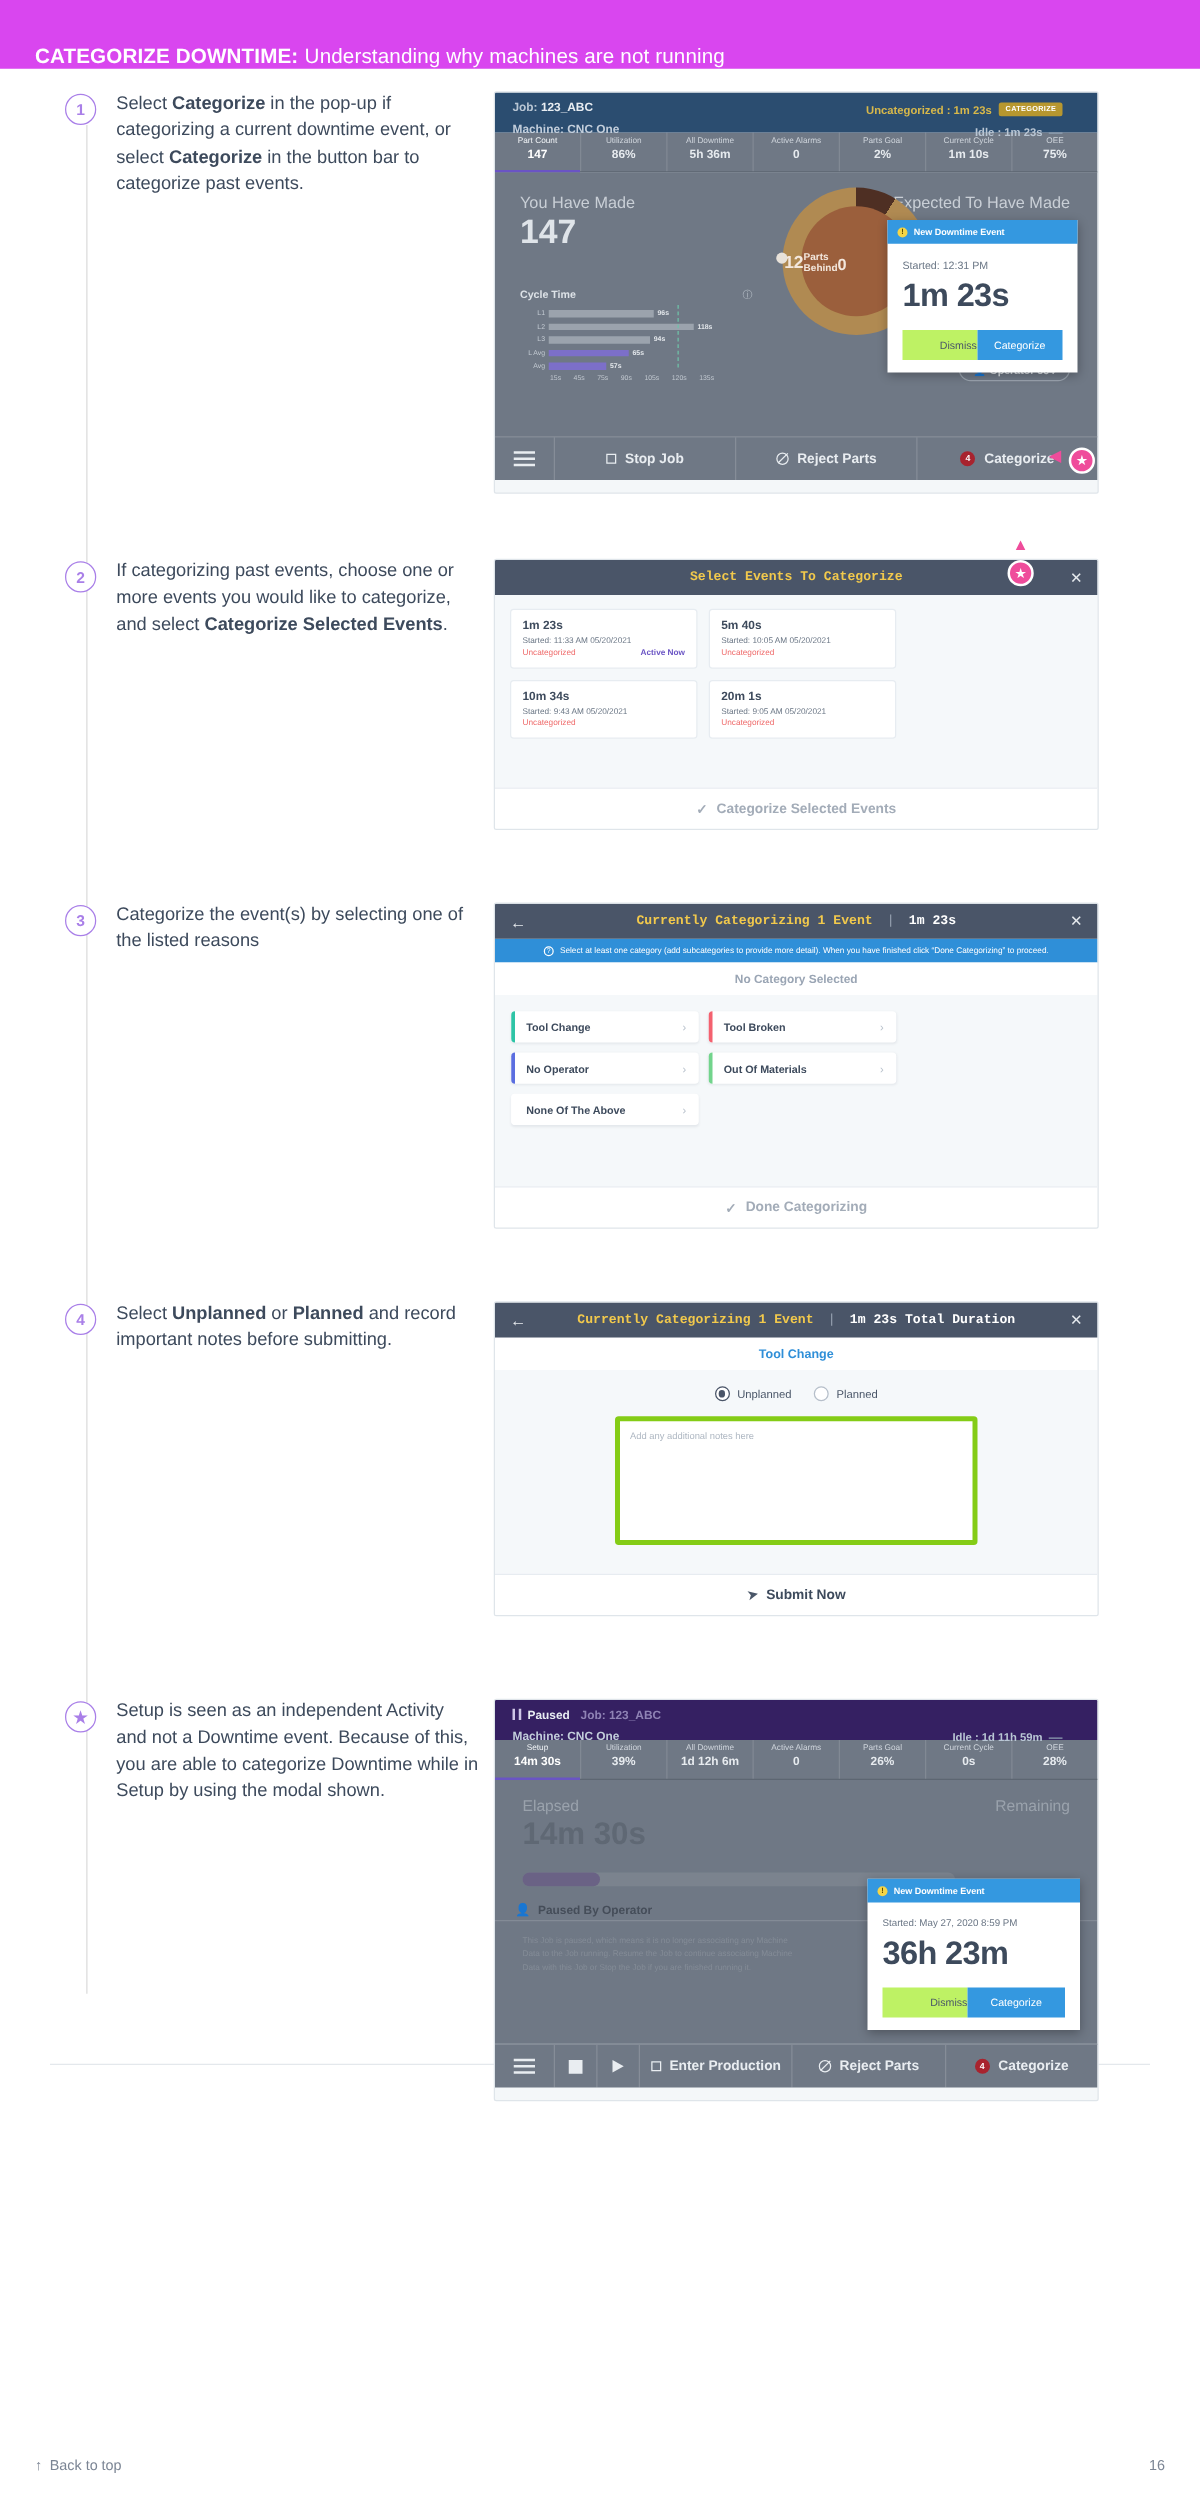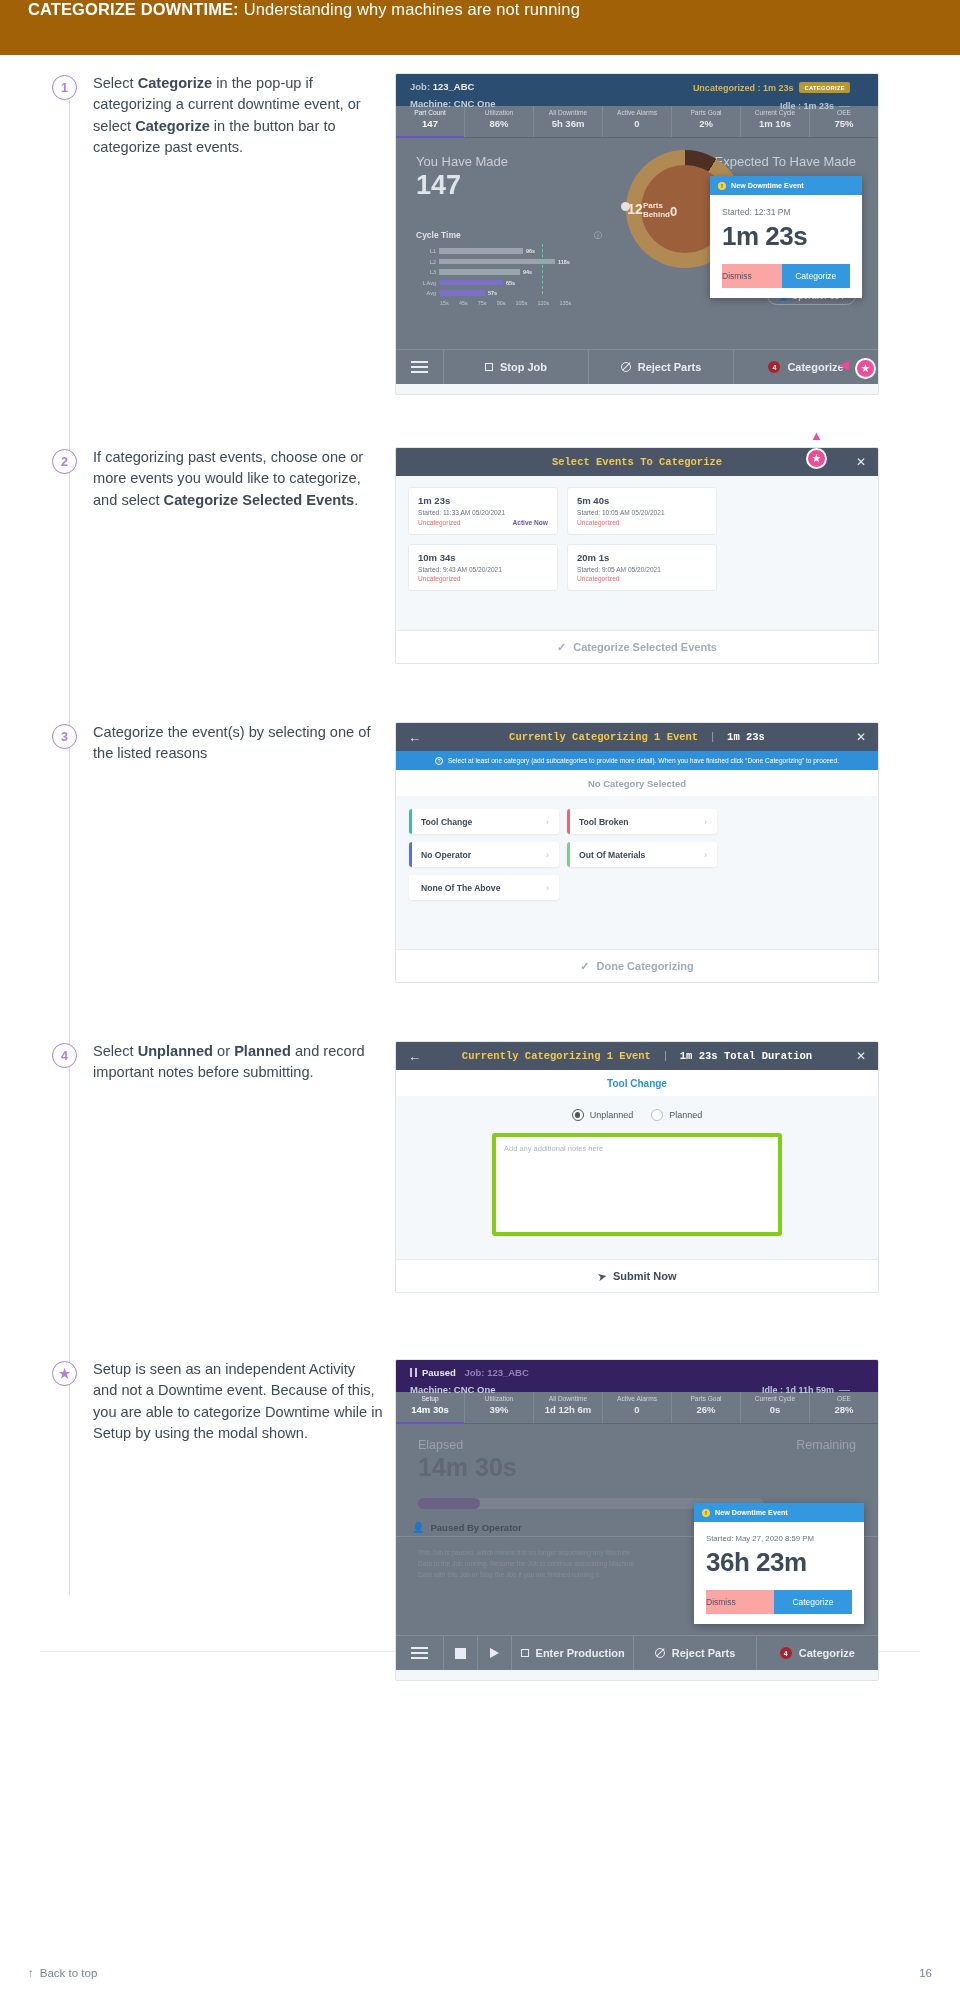--- a/index.html
+++ b/index.html
@@ -9,25 +9,25 @@
     background: #ffffff;
     color: #3d4a5c;
     width: 960px;
     height: 2000px;
     position: relative;
     overflow: hidden;
   }
 
   
   .page-banner {
-    background: #a16207;
+    background: #d946ef;
     color: #ffffff;
     height: 55px;
     display: flex;
-    align-items: flex-start;
+    align-items: flex-end;
     padding-left: 28px;
     font-size: 16.5px;
     letter-spacing: .1px;
   }
   .page-banner .strong { font-weight: bold; margin-right: 5px; }
 
   
   .rail {
     position: absolute;
     left: 69px;
@@ -192,21 +192,21 @@
     background:#ffffff; box-shadow: 0 2px 8px rgba(0,0,0,.3); z-index: 6;
   }
   .dt-modal .hd { background:#3498e0; color:#fff; font-size:7.2px; font-weight:bold;
     padding:5px 8px; display:flex; align-items:center; gap:5px;}
   .dt-modal .hd .warn { width:8px;height:8px;border-radius:50%;background:#f5d547;color:#5b4a00;
     font-size:6px;font-weight:bold;display:flex;align-items:center;justify-content:center;}
   .dt-modal .bd { padding: 12px 12px 10px 12px; }
   .dt-modal .started { font-size:8.5px; color:#6a7685; }
   .dt-modal .dur { font-size:26px; font-weight:bold; color:#3d4a5c; margin-top:4px; letter-spacing:-.5px;}
   .dt-modal .acts { display:flex; gap:0; margin-top:12px; }
-  .dt-modal .acts .dismiss { flex:1; text-align:left; font-size:8.5px; color:#4a5668; padding:7px 0; background:#fca5a5;}
+  .dt-modal .acts .dismiss { flex:1; text-align:right; font-size:8.5px; color:#4a5668; padding:7px 0; background:#bef264;}
   .dt-modal .acts .categorize { flex:1.15; text-align:center; font-size:8.5px; color:#fff; padding:7px 0; background:#3498e0; font-weight:normal;}
 
   .star-badge {
     position:absolute; width: 21px; height: 21px; border-radius:50%;
     background:#ef4c9b; color:#fff; border:2px solid #fff;
     display:flex; align-items:center; justify-content:center; font-size:11px; z-index:9;
   }
   .ptr-arrow { position:absolute; color:#ef4c9b; font-size:13px; z-index:8; }
 
   

